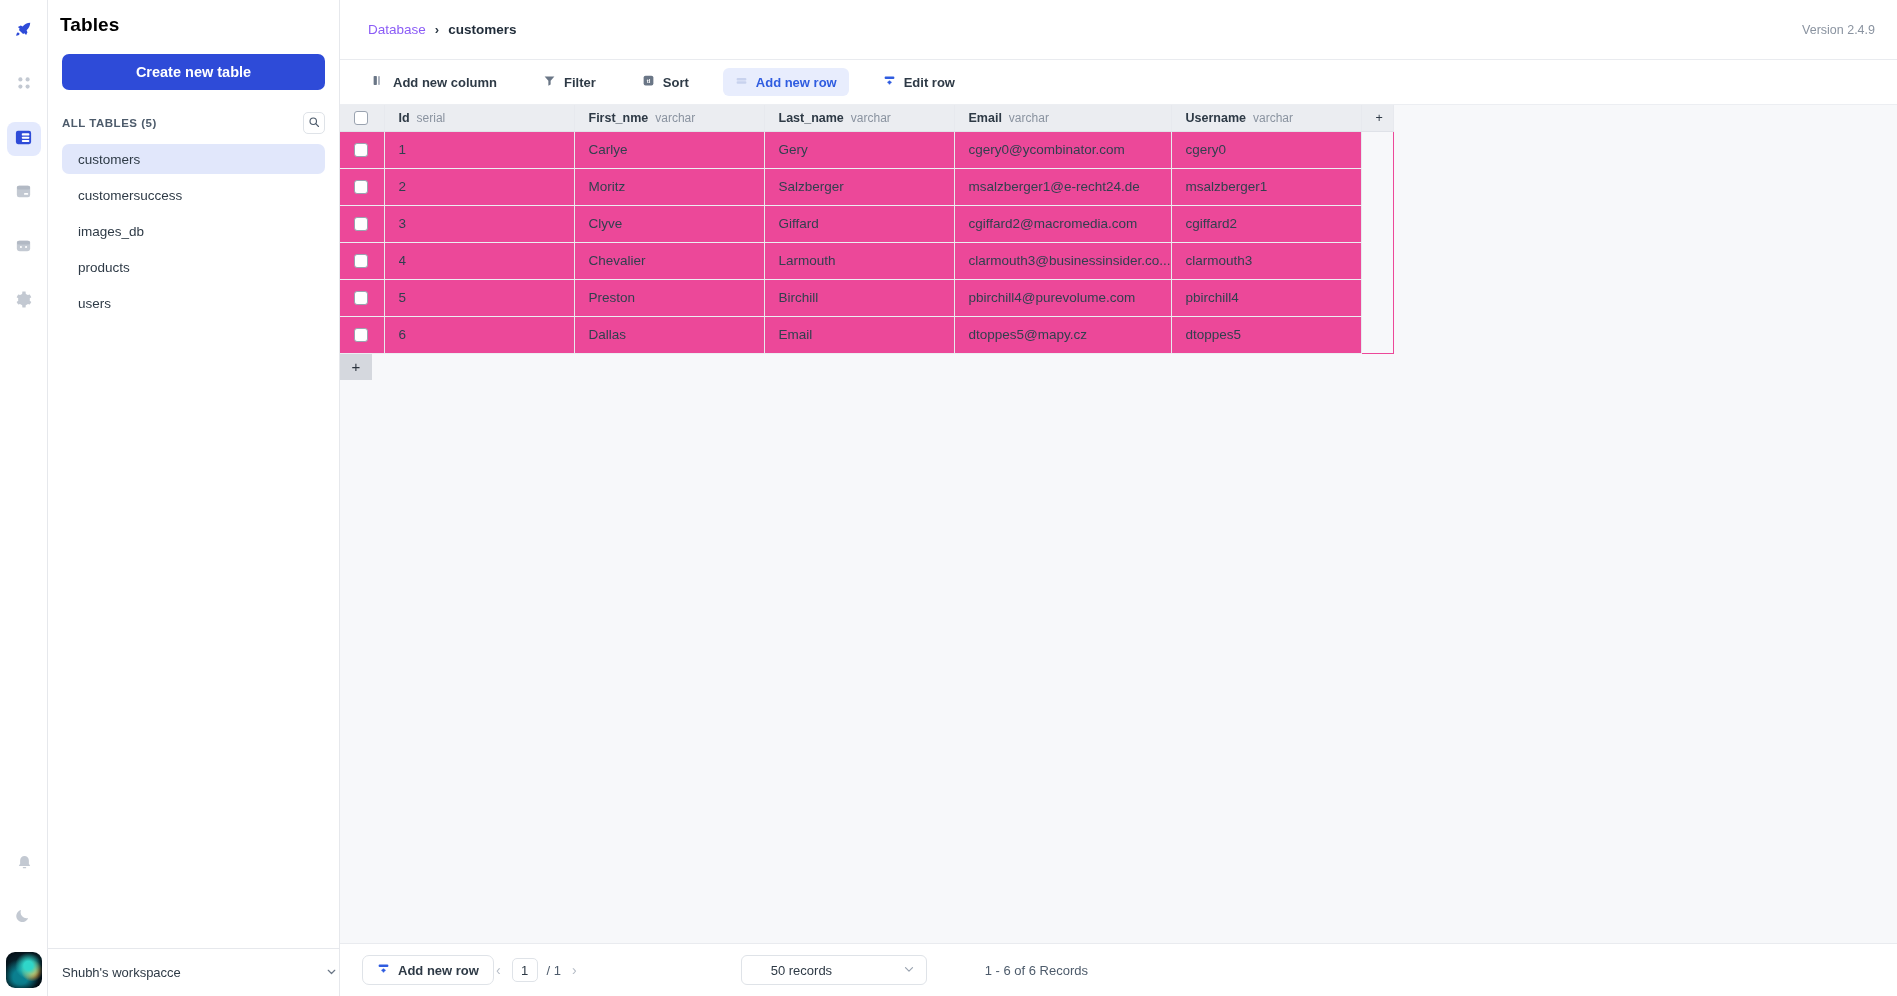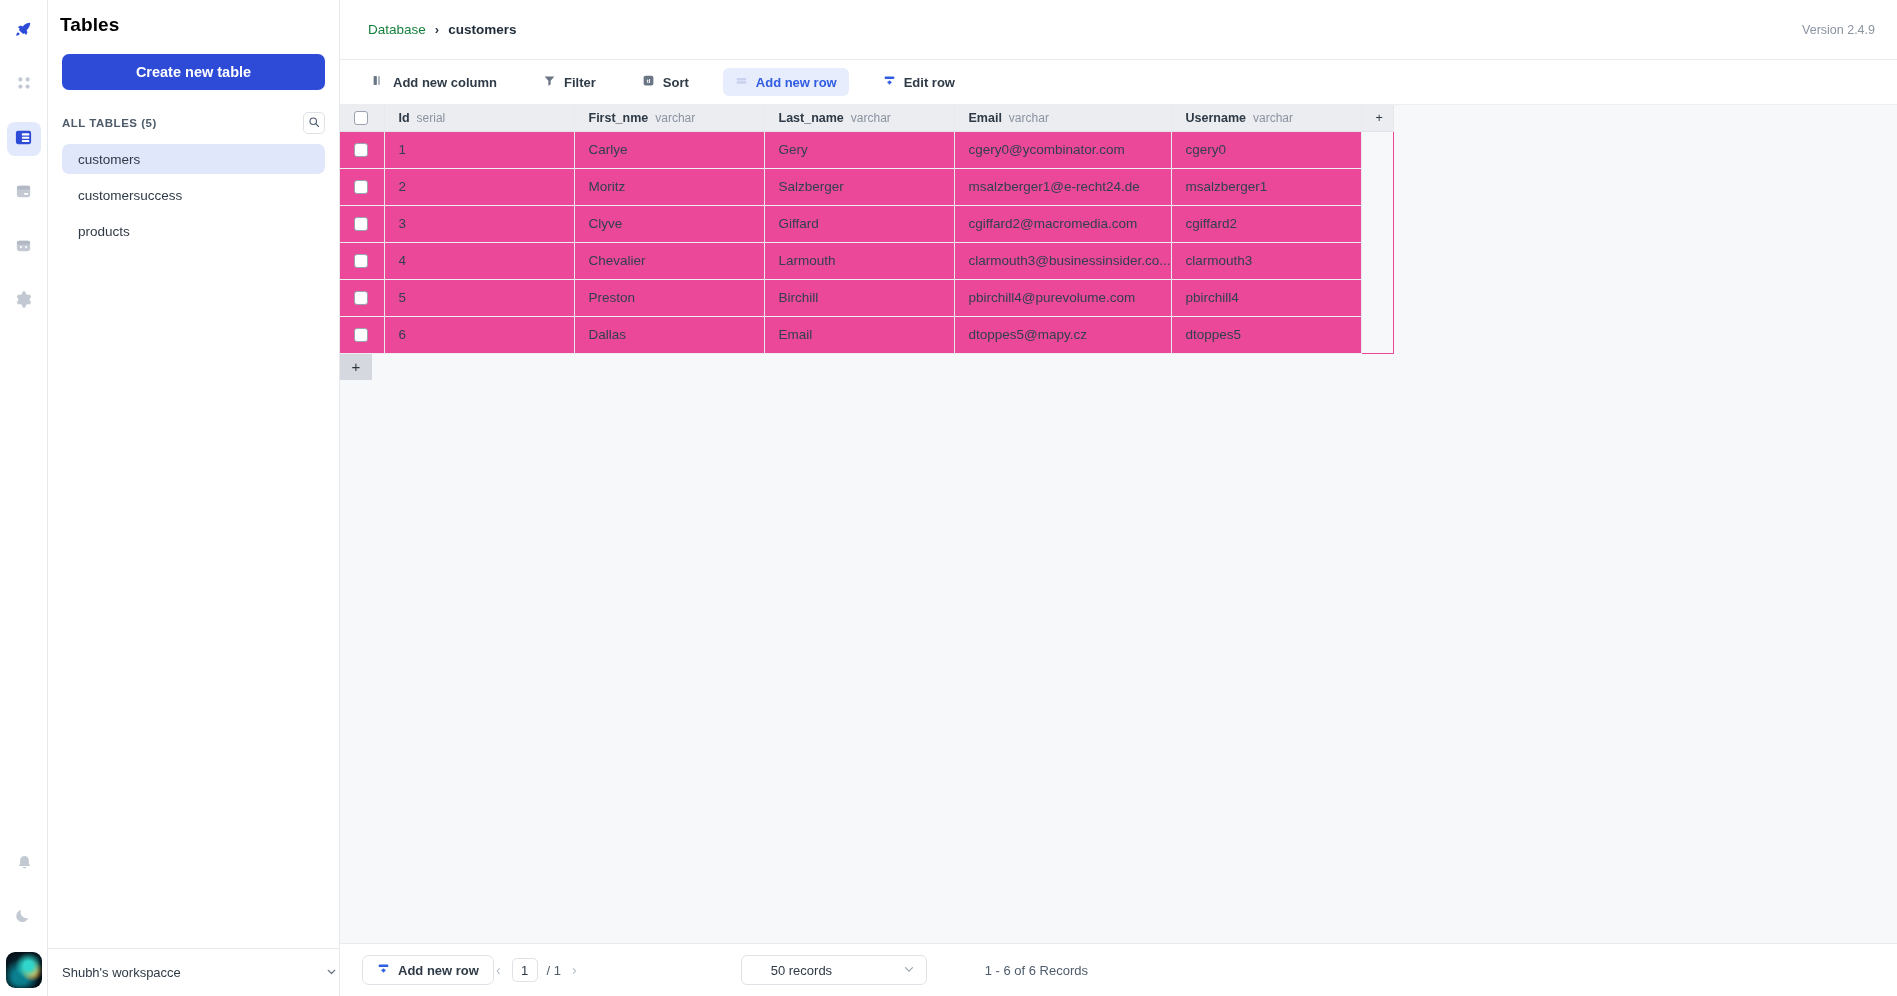--- a/index.html
+++ b/index.html
@@ -86,21 +86,21 @@
   .ws-name { font-size: 13px; color: #2e3a46; }
 
   
   .main { flex: 1 1 auto; height: 996px; display: flex; flex-direction: column; background: #fff; position: relative; }
   .topbar {
     height: 60px; border-bottom: 1px solid #e9ebef;
     display: flex; align-items: center; justify-content: space-between;
     padding: 0 22px 0 28px; flex: 0 0 60px;
   }
   .crumbs { display: flex; align-items: center; gap: 9px; font-size: 13.5px; }
-  .crumb-root { color: #15803d; cursor: pointer; }
+  .crumb-root { color: #8b5cf6; cursor: pointer; }
   .crumb-sep { color: #2e3a46; font-size: 13px; font-weight: 700; }
   .crumb-cur { color: #1f2b38; font-weight: 700; }
   .version { font-size: 12.5px; color: #8a93a0; }
 
   .toolbar {
     height: 45px; flex: 0 0 45px; display: flex; align-items: center; gap: 6px;
     padding-left: 20px; border-bottom: 1px solid #eceef2;
   }
   .tb-btn {
     display: flex; align-items: center; gap: 8px;
@@ -279,21 +279,27 @@
     </div>
 
     <div class="tbl-list">
       <div class="tbl-item active">
         <span>customers</span>
       </div>
       <div class="tbl-item">
         <span>customersuccess</span>
       </div>
       <div class="tbl-item">
+        <span>images_db</span>
+      </div>
+      <div class="tbl-item">
         <span>products</span>
+      </div>
+      <div class="tbl-item">
+        <span>users</span>
       </div>
     </div>
 
     <div class="ws-bar">
       <span class="ws-name">Shubh's workspacce</span>
       <span>
         <svg width="13" height="13" viewBox="0 0 16 16" fill="none" stroke="#6a7686" stroke-width="1.5">
           <polyline points="4,6.5 8,10.5 12,6.5" stroke-linecap="round" stroke-linejoin="round"></polyline>
         </svg>
       </span>

